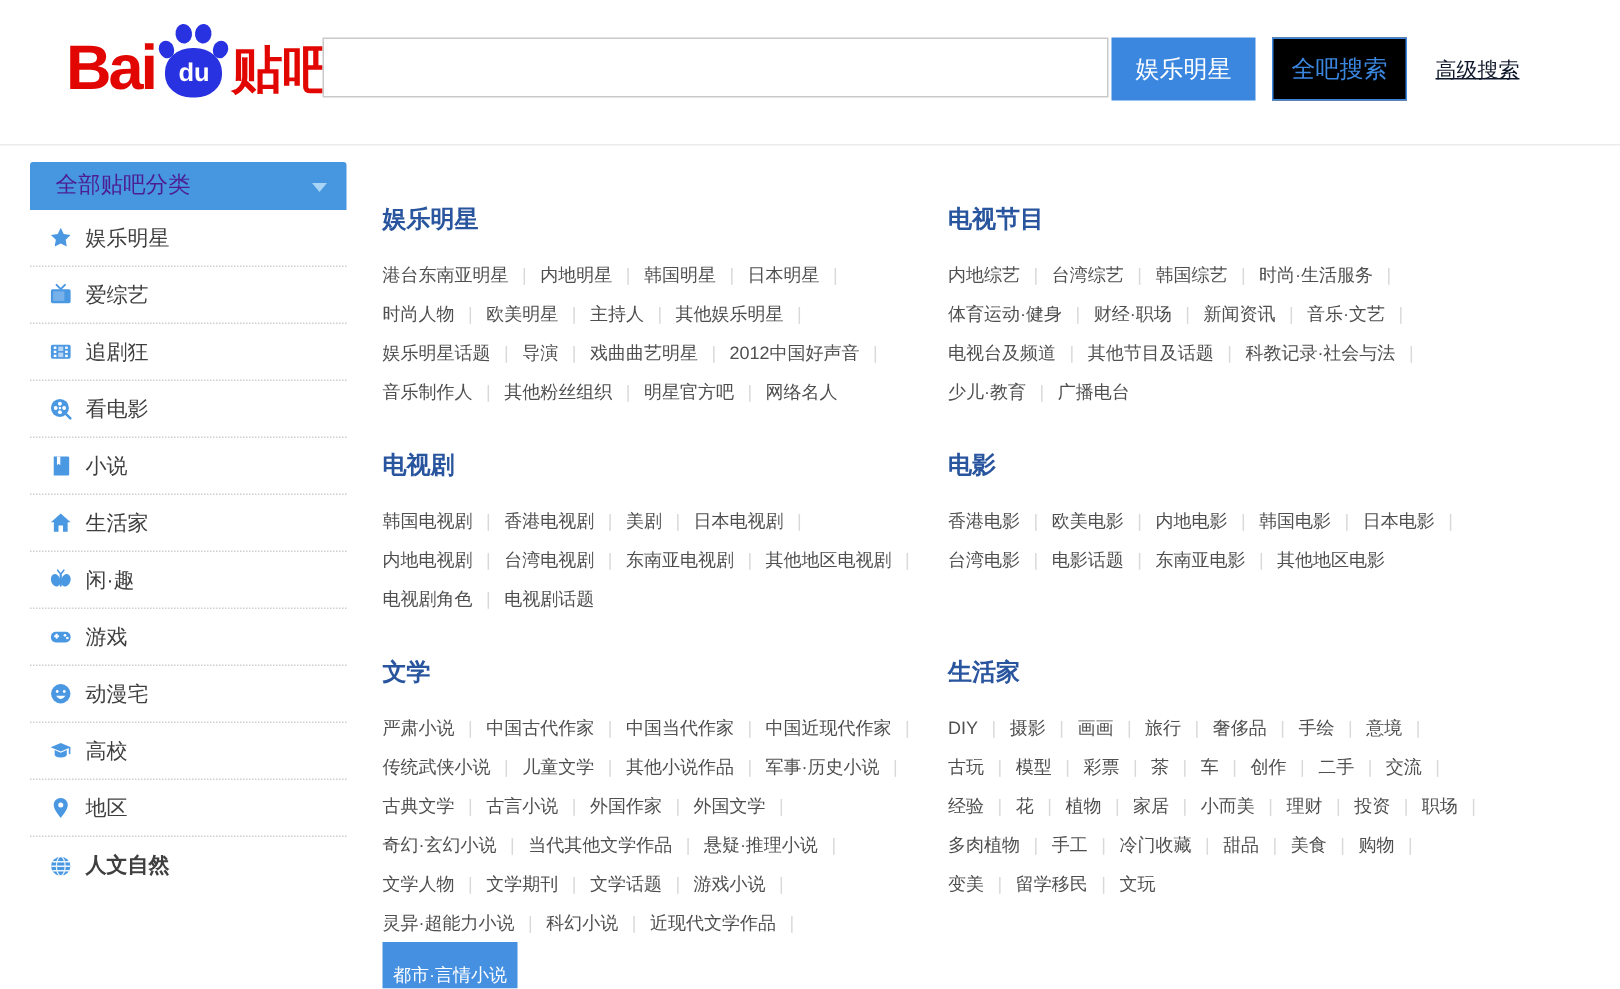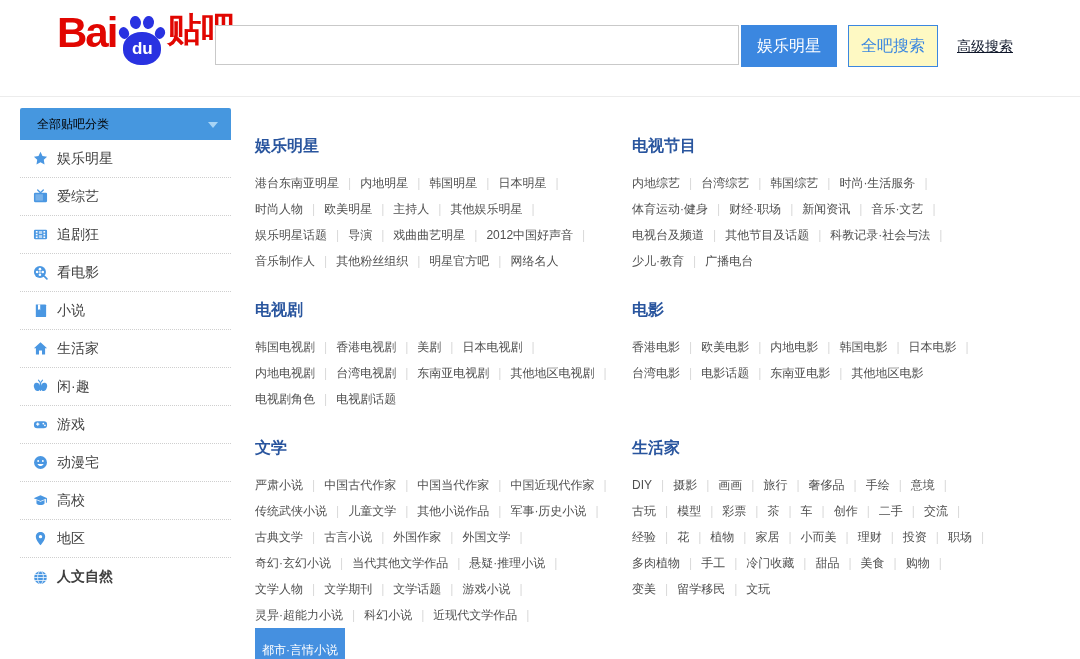--- a/index.html
+++ b/index.html
@@ -7,44 +7,44 @@
     --title-blue:#29559e; --chip-blue:#4590e0; --sidebar-header-blue:#4697df;
     --icon-blue:#4a97e2; --link-gray:#4f4f4f;
   }
   *{margin:0;padding:0;box-sizing:border-box;}
   html,body{background:#fff;}
   body{font-family:"Liberation Sans","DejaVu Sans",sans-serif;}
   .page{position:relative;width:1080px;height:659px;background:#fff;overflow:hidden;}
 
   
   .hd{position:absolute;left:0;top:0;width:1080px;height:97px;border-bottom:1px solid #ececec;background:#fff;}
-  .logo{position:absolute;left:57px;top:12px;display:flex;cursor:pointer;}
+  .logo{position:absolute;left:44px;top:12px;display:flex;align-items:flex-end;cursor:pointer;}
   .logo .bai{font-size:42px;font-weight:bold;color:var(--logo-red);letter-spacing:-2px;line-height:1;}
   .paw{position:relative;width:48px;height:54px;margin:0 1px 0 2px;}
   .paw i{position:absolute;background:var(--paw-blue);border-radius:50%;}
   .paw .t1{width:10px;height:12px;left:1px;top:15px;transform:rotate(-22deg);}
   .paw .t2{width:11px;height:13px;left:12px;top:4px;transform:rotate(-8deg);}
   .paw .t3{width:11px;height:13px;left:25px;top:4px;transform:rotate(8deg);}
   .paw .t4{width:10px;height:12px;left:37px;top:15px;transform:rotate(22deg);}
   .paw .pad{left:5px;top:20px;width:38px;height:33px;border-radius:48% 48% 46% 46%;}
   .paw .du{position:absolute;left:5px;top:20px;width:38px;height:33px;display:flex;align-items:center;justify-content:center;
     color:#fff;font-weight:bold;font-size:17px;}
   .logo .tieba{font-size:34px;font-weight:bold;color:var(--logo-red);line-height:1;margin-bottom:2px;}
 
   .search-input{position:absolute;left:215px;top:25px;width:524px;height:40px;border:1px solid #c9c9c9;outline:none;
     font-size:15px;padding:0 10px;color:#333;}
   .btn-enter{position:absolute;left:741px;top:25px;width:96px;height:42px;background:var(--accent);color:#fff;
     border:none;font-size:16px;cursor:pointer;font-family:inherit;}
-  .btn-all{position:absolute;left:848px;top:25px;width:90px;height:42px;background:#fef9c3;color:var(--accent);
+  .btn-all{position:absolute;left:848px;top:25px;width:90px;height:42px;background:#000000;color:var(--accent);
     border:1px solid var(--accent);font-size:16px;cursor:pointer;font-family:inherit;}
   .adv-link{position:absolute;left:957px;top:38px;font-size:14px;color:#0f172a;text-decoration:underline;cursor:pointer;}
 
   
   .sidebar{position:absolute;left:20px;top:108px;width:211px;}
-  .side-hd{height:32px;background:var(--sidebar-header-blue);color:#000000;font-size:12px;line-height:32px;
+  .side-hd{height:32px;background:var(--sidebar-header-blue);color:#4c1d95;font-size:15px;line-height:32px;
     padding-left:17px;position:relative;border-radius:2px 2px 0 0;cursor:pointer;}
   .caret{position:absolute;right:13px;top:14px;width:0;height:0;border-left:5px solid transparent;
     border-right:5px solid transparent;border-top:6px solid #a8d4f5;}
   .side-item{height:38px;display:flex;align-items:center;padding-left:13px;cursor:pointer;
     border-bottom:1px dotted #cfcfcf;}
   .side-item:last-child{border-bottom:none;font-weight:bold;}
   .side-icon{width:24px;display:flex;align-items:center;}
   .side-icon svg{display:block;}
   .side-label{font-size:14px;color:#3f3f3f;}
 

